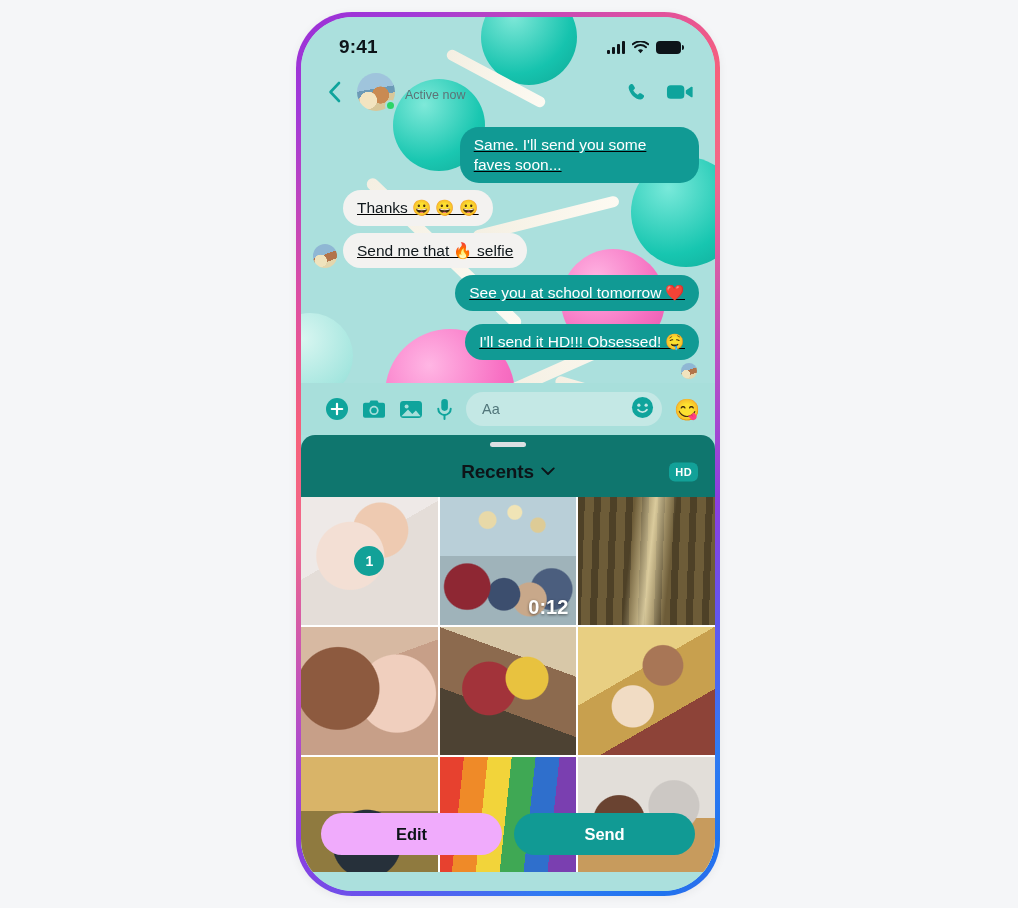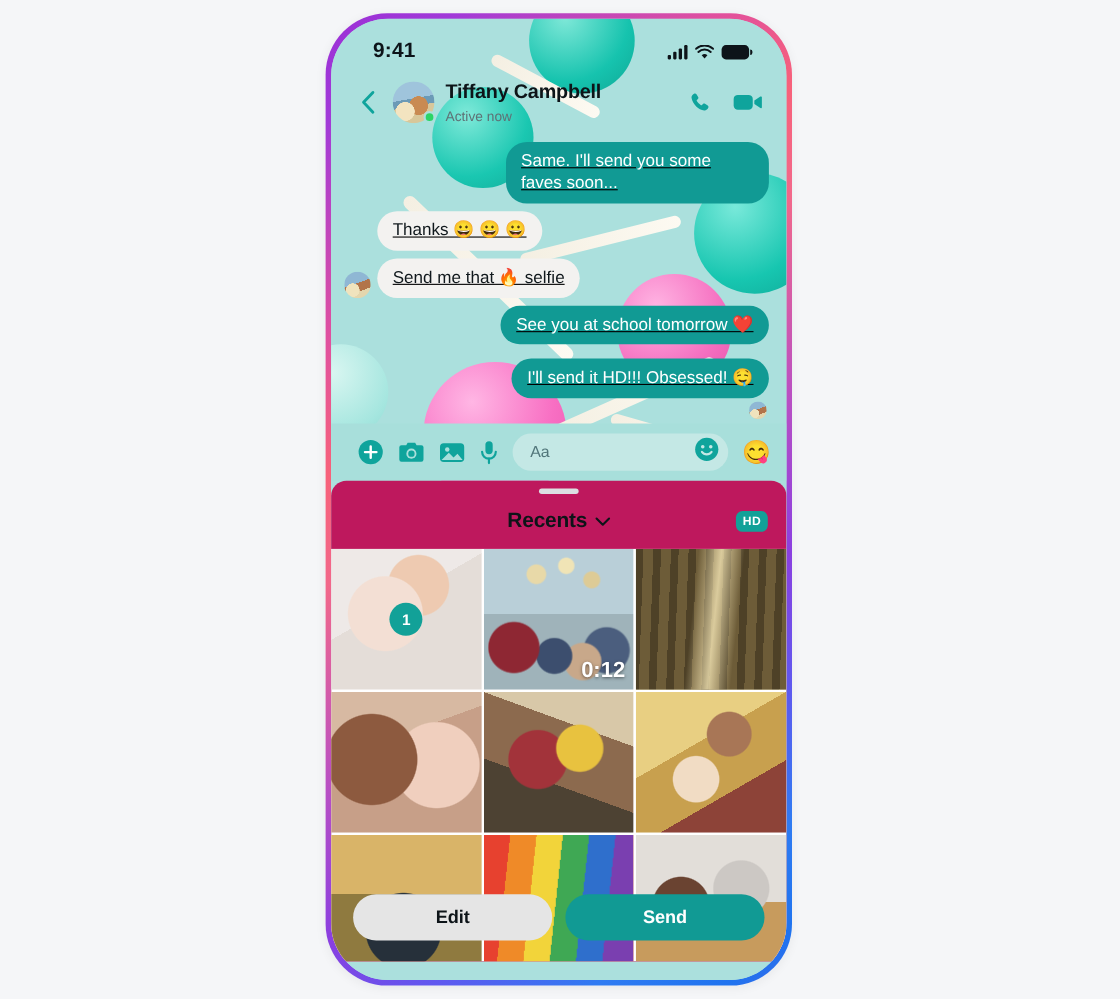--- a/index.html
+++ b/index.html
@@ -206,21 +206,21 @@
     justify-content: space-between;
     padding: 0 8px 0 16px;
   }
   .text-field .ph { font-size: 14.5px; color: #51767a; }
   .emoji-big { font-size: 21px; line-height: 1; cursor: pointer; }
 
   
   .sheet {
     position: relative;
     z-index: 6;
-    background: #be185d;
+    background: #0f766e;
     border-radius: 14px 14px 0 0;
     height: 437px;
     display: flex;
     flex-direction: column;
     overflow: hidden;
   }
   .grabber {
     width: 36px; height: 5px; border-radius: 3px;
     background: #dcdfe2; margin: 7px auto 0;
   }
@@ -341,21 +341,21 @@
     flex: 1 1 0;
     height: 42px;
     border: none;
     border-radius: 21px;
     font-size: 16.5px;
     font-weight: bold;
     font-family: "Liberation Sans", sans-serif;
     letter-spacing: -.1px;
     cursor: pointer;
   }
-  .btn-edit { background: #e5e5e5; color: #0d1418; }
+  .btn-edit { background: #f0abfc; color: #0d1418; }
   .btn-send { background: #119a94; color: #ffffff; }
 </style>
 </head>
 <body>
 
 <div id="stage">
 
   <div class="phone-frame">
     <div class="phone-screen">
 
@@ -395,21 +395,20 @@
         <div class="back-chevron">
           <svg width="13" height="22" viewBox="0 0 13 22">
             <path d="M11 2 2.5 11 11 20" stroke="#0fa49c" stroke-width="2.6" fill="none" stroke-linecap="round" stroke-linejoin="round"></path>
           </svg>
         </div>
         <div class="avatar-wrap">
           <div class="avatar"></div>
           <span class="online-dot"></span>
         </div>
         <div class="peer-meta">
-          <div class="peer-name">Tiffany Campbell</div>
           <div class="peer-status">Active now</div>
         </div>
         <div class="header-actions">
           <span class="hicon">
             <svg width="23" height="23" viewBox="0 0 24 24">
               <path d="M6.6 3.2c.7-.3 1.5 0 1.9.6l1.6 2.6c.4.6.3 1.4-.2 1.9l-1 1c-.2.2-.3.6-.1.9a12 12 0 0 0 4 4c.3.2.7.1.9-.1l1-1c.5-.5 1.3-.6 1.9-.2l2.6 1.6c.6.4.9 1.2.6 1.9-.6 1.6-2.3 3-4 2.8C10.6 19 5 13.4 3.8 7.2c-.2-1.7 1.2-3.4 2.8-4z" fill="#0fa49c"></path>
             </svg>
           </span>
           <span class="hicon">
             <svg width="27" height="20" viewBox="0 0 28 20">

